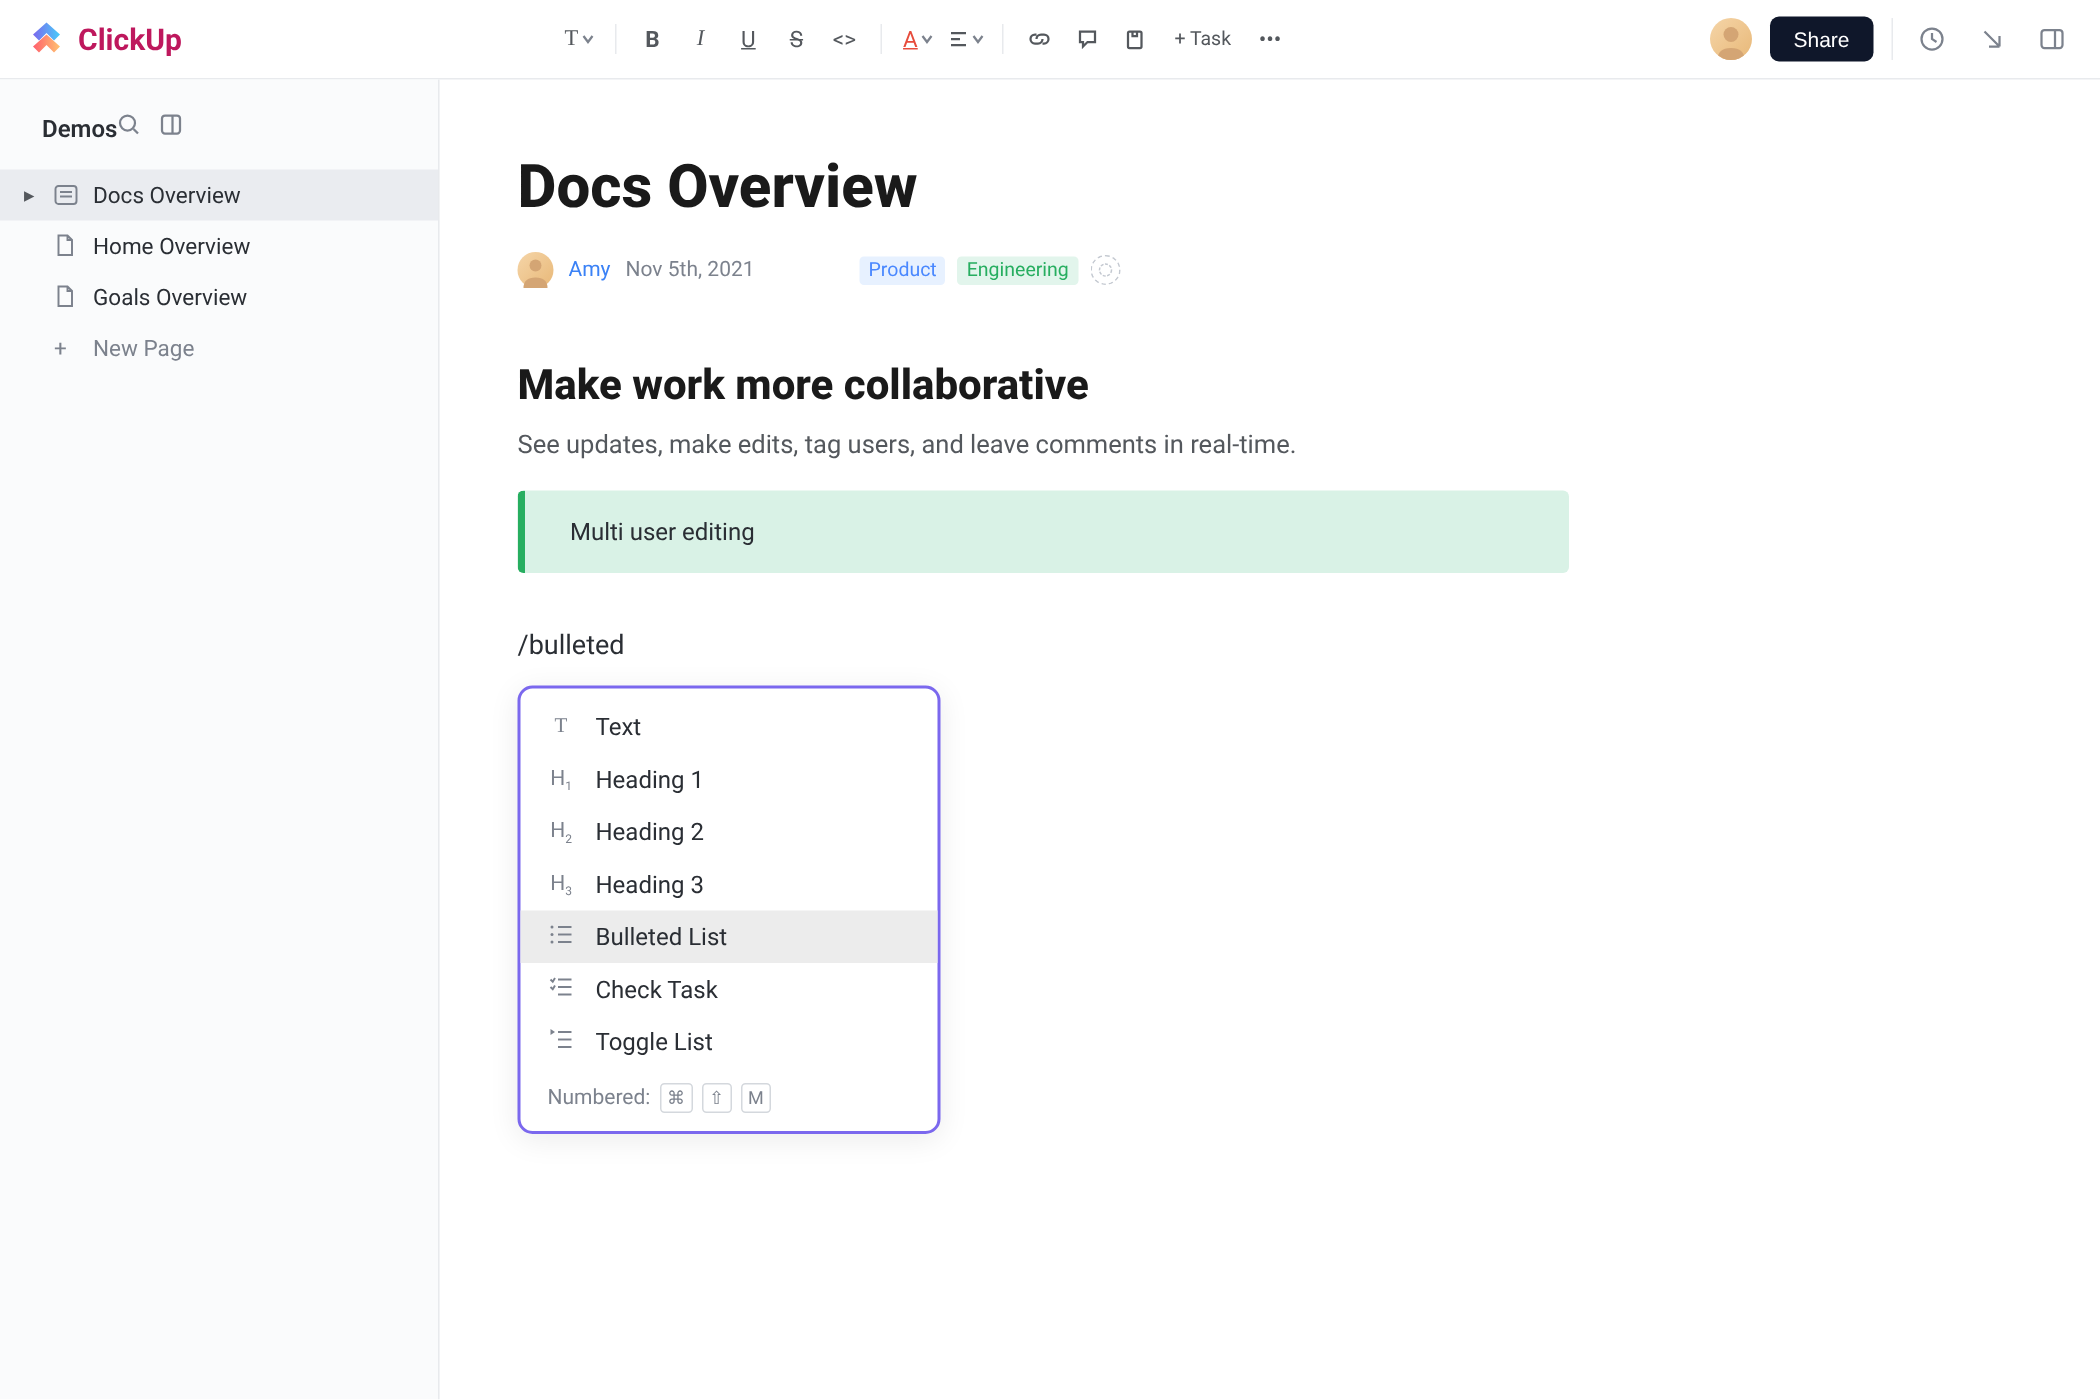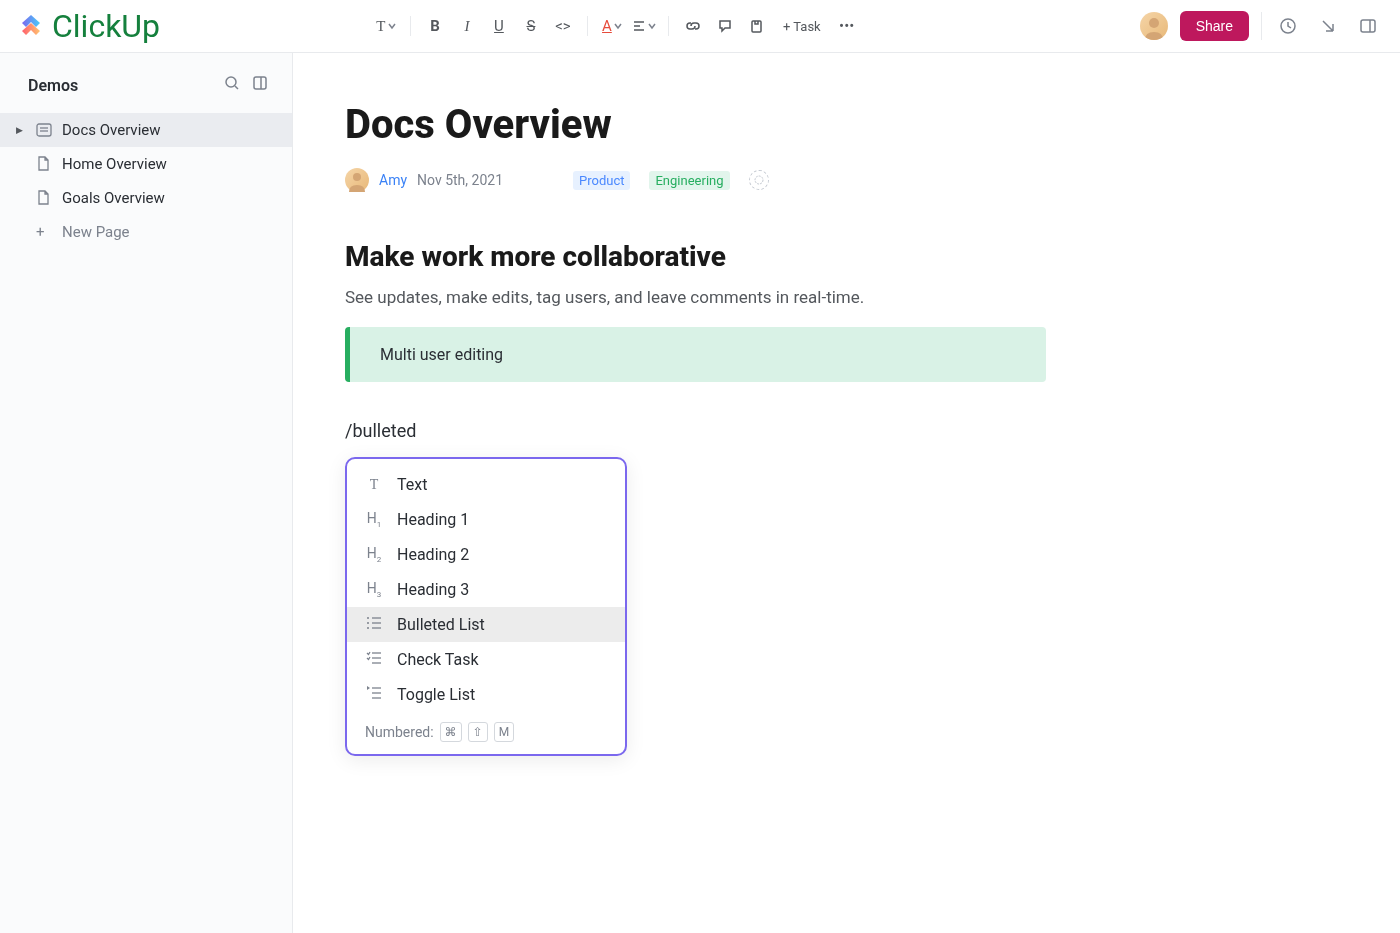--- a/index.html
+++ b/index.html
@@ -26,23 +26,23 @@
       display: flex;
       align-items: center;
       gap: 8px;
       width: 275px;
     }
     .logo-icon {
       width: 26px;
       height: 26px;
     }
     .logo-text {
-      font-size: 32px;
-      font-weight: 400;
-      color: #15803d;
+      font-size: 20px;
+      font-weight: 700;
+      color: #be185d;
     }
     .toolbar-center {
       display: flex;
       align-items: center;
       gap: 4px;
       flex: 1;
       justify-content: center;
       margin-left: -200px;
     }
     .toolbar-btn {
@@ -80,21 +80,21 @@
       width: 28px;
       height: 28px;
       border-radius: 50%;
       background: linear-gradient(135deg, #f5d5a8, #e8b878);
       display: flex;
       align-items: center;
       justify-content: center;
       overflow: hidden;
     }
     .share-btn {
-      background: #be185d;
+      background: #0f172a;
       color: white;
       border: none;
       padding: 7px 16px;
       border-radius: 6px;
       font-size: 14px;
       font-weight: 500;
       cursor: pointer;
     }
     .right-sep {
       width: 1px;
@@ -116,21 +116,20 @@
     }
     .sidebar {
       width: 293px;
       background: #fafbfc;
       border-right: 1px solid #e8eaed;
       padding-top: 22px;
     }
     .sidebar-header {
       display: flex;
       align-items: center;
-      justify-content: space-between;
       padding: 0 24px 0 28px;
       margin-bottom: 18px;
     }
     .sidebar-title {
       font-size: 16px;
       font-weight: 600;
       color: #2a2e34;
     }
     .sidebar-header-icons {
       display: flex;
@@ -188,21 +187,21 @@
     .meta-name {
       font-size: 14px;
       color: #3b82f6;
     }
     .meta-date {
       font-size: 14px;
       color: #7c828d;
     }
     .tags {
       display: flex;
-      gap: 19px;
+      gap: 8px;
       margin-left: 60px;
       align-items: center;
     }
     .tag {
       font-size: 13px;
       padding: 2px 6px;
       border-radius: 3px;
     }
     .tag.product {
       background: #e7f1ff;

